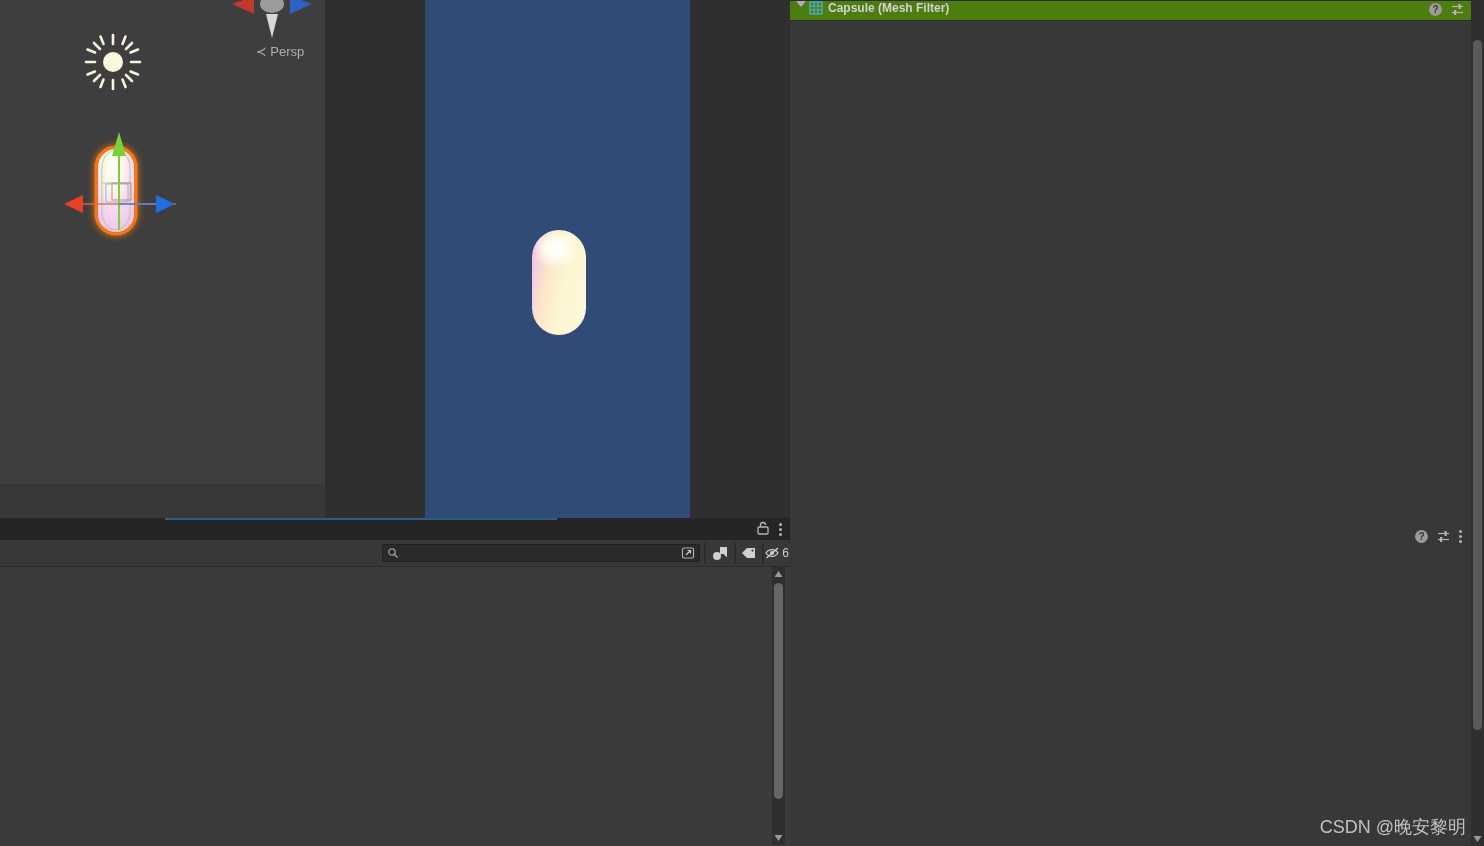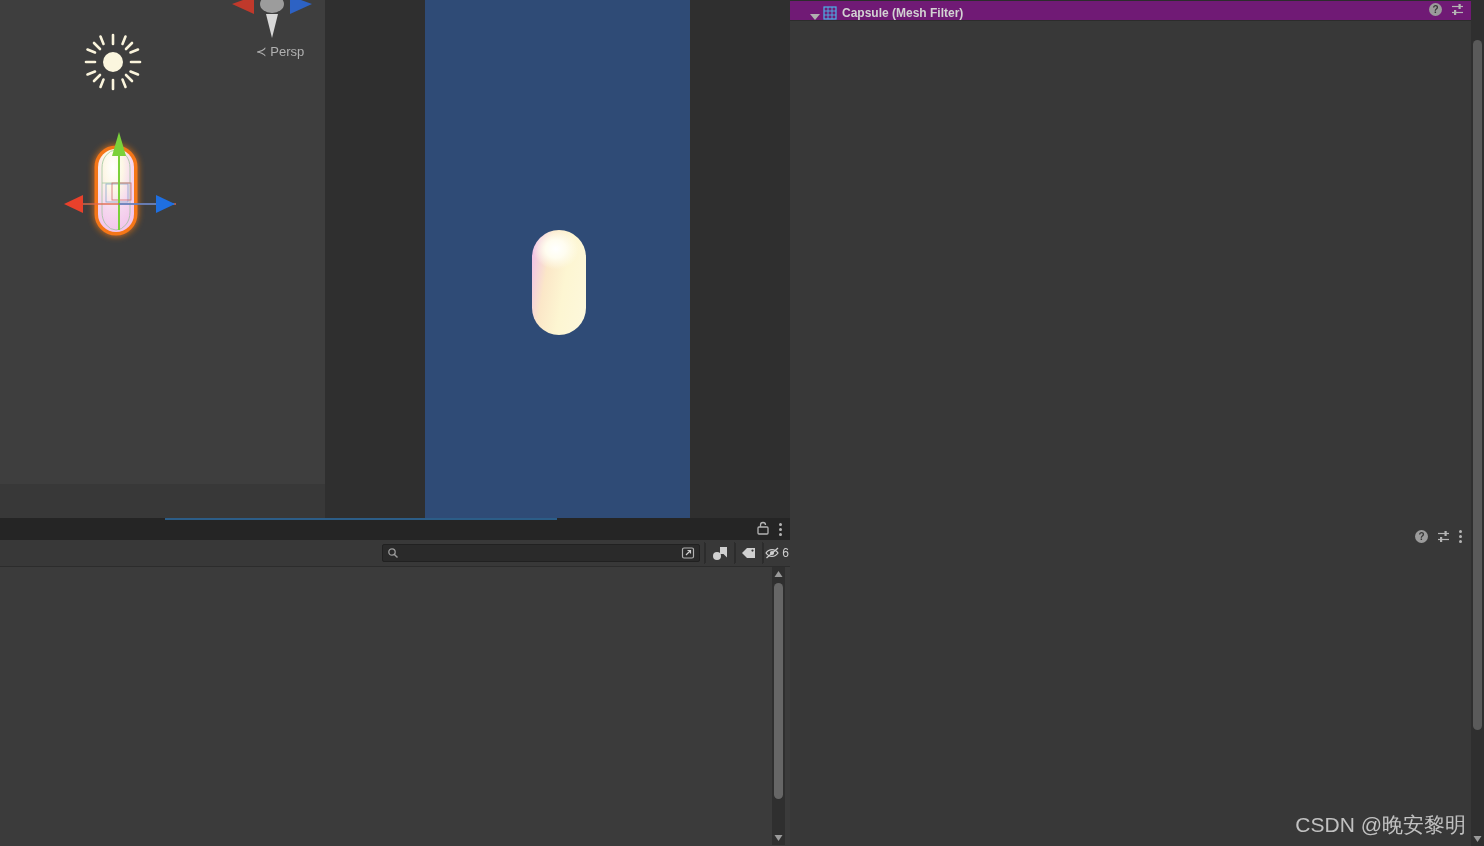--- a/index.html
+++ b/index.html
@@ -106,36 +106,36 @@
   .insp-scrollbar {
     position: absolute; right: 0; top: 0; width: 13px; height: 846px; background: #2f2f2f;
   }
   .insp-scrollbar .thumb {
     position: absolute; left: 2px; top: 40px; width: 9px; height: 690px;
     background: #5a5a5a; border-radius: 5px;
   }
   .insp-scrollbar .arrow-dn { position:absolute; left:2px; bottom:3px; width:9px; height:9px; }
 
   .comp-header {
-    position: relative; height: 21px; background: #701a75;
+    position: relative; height: 21px; background: #4d7c0f;
     border-top: 1px solid #2c2c2c; border-bottom: 1px solid #2c2c2c;
-    display: flex; align-items: flex-end; padding-left: 20px;
+    display: flex; align-items: flex-start; padding-left: 6px;
   }
   .comp-header .title {
     font-size: 12px; font-weight: bold; color: #d2d2d2; margin-left: 5px;
   }
   .comp-header .hdr-icons {
     position: absolute; right: 8px; top: 2px; display: flex; gap: 9px; align-items: center;
   }
   .foldout {
     width: 0; height: 0; border-left: 5px solid transparent; border-right: 5px solid transparent;
     border-top: 6px solid #b0b0b0; margin-right: 3px;
   }
   .watermark {
-    position: absolute; right: 18px; bottom: 7px; font-size: 21px; color: #cdcdcd;
+    position: absolute; right: 18px; bottom: 7px; font-size: 18px; color: #cdcdcd;
     opacity: .92;
     margin-left: 28px;
   }
   .hdr-q { width:13px;height:13px;border-radius:50%;background:#9b9b9b;color:#383838;
     font-size:10px;font-weight:bold;text-align:center;line-height:13px; }
   .kebab { width:3px;height:13px; display:flex; flex-direction:column; justify-content:space-between; align-items:center;}
   .kebab i { width:3px;height:3px;background:#b4b4b4;border-radius:50%; display:block;}
 </style>
 </head>
 <body>

